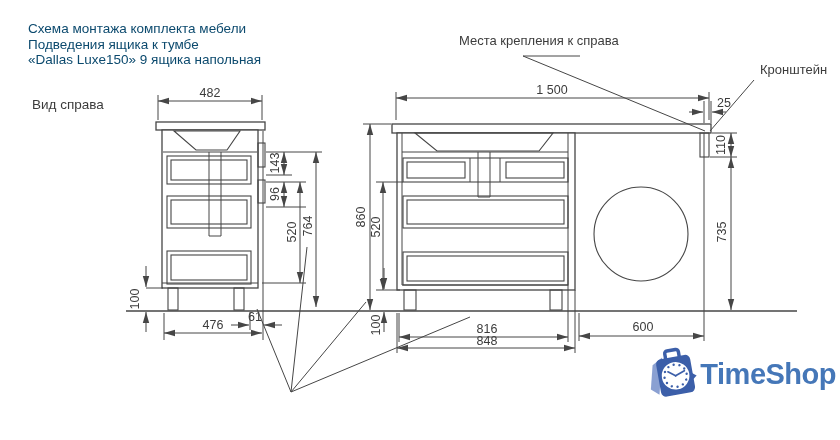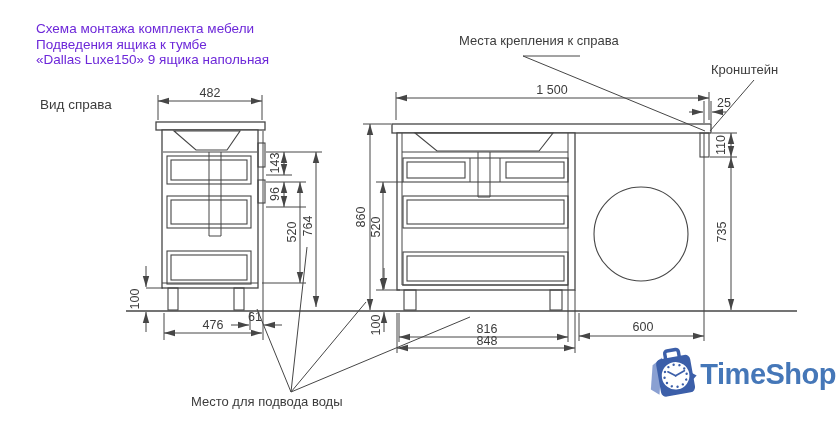--- a/index.html
+++ b/index.html
@@ -1,43 +1,42 @@
 <!DOCTYPE html>
 <html><head>
 <meta charset="utf-8">
 <style>
   html,body{margin:0;padding:0;background:#ffffff;}
   #stage{position:relative;width:840px;height:440px;background:#ffffff;overflow:hidden;
          font-family:"Liberation Sans",sans-serif;color:#3c3c3c;}
   .lbl{position:absolute;font-size:13px;line-height:15px;color:#3c3c3c;white-space:nowrap;}
-  #title{position:absolute;left:36px;top:21px;font-size:13.5px;line-height:15.5px;color:#6d28d9;}
+  #title{position:absolute;left:28px;top:21px;font-size:13.5px;line-height:15.5px;color:#0c4a6e;}
   #drawing{position:absolute;left:0;top:0;}
   svg text{font-family:"Liberation Sans",sans-serif;font-size:12.5px;fill:#3c3c3c;}
   .ln{stroke:#464646;stroke-width:1;fill:none;}
   .thick{stroke:#464646;stroke-width:1.5;fill:none;}
   .shape{stroke:#464646;stroke-width:1.3;fill:#ffffff;}
   .shape2{stroke:#464646;stroke-width:1.1;fill:none;}
   #logo{position:absolute;left:650px;top:341px;width:186px;height:66px;display:flex;align-items:center;}
   #logo .word{font-size:29px;font-weight:bold;color:#4577b8;letter-spacing:-0.5px;margin-left:2px;text-align:right;}
 </style>
 </head>
 <body>
 
 <div id="stage">
 
   <div id="title">
     <div>Схема монтажа комплекта мебели</div>
     <div>Подведения ящика к тумбе</div>
     <div>«Dallas Luxe150» 9 ящика напольная</div>
   </div>
 
-  <div class="lbl" style="left:40px;top:97px;font-size:13.5px">Вид справа</div>
+  <div class="lbl" style="left:32px;top:97px;font-size:13.5px">Вид справа</div>
   <div class="lbl" style="left:459px;top:33px">Места крепления к справа</div>
-  <div class="lbl" style="left:711px;top:62px">Кронштейн</div>
-  <div class="lbl" style="left:191px;top:394px">Место для подвода воды</div>
+  <div class="lbl" style="left:760px;top:62px">Кронштейн</div>
 
   <svg id="drawing" width="840" height="440" viewBox="0 0 840 440">
     <defs>
       <marker id="arr" viewBox="0 0 12 8" refX="11.5" refY="4" markerWidth="12" markerHeight="8" orient="auto-start-reverse" markerUnits="userSpaceOnUse">
         <path d="M0.5,0.8 L11.5,4 L0.5,7.2 Z" fill="#464646"></path>
       </marker>
     </defs>
 
     <path class="thick" d="M126,311 H797"></path>
 

